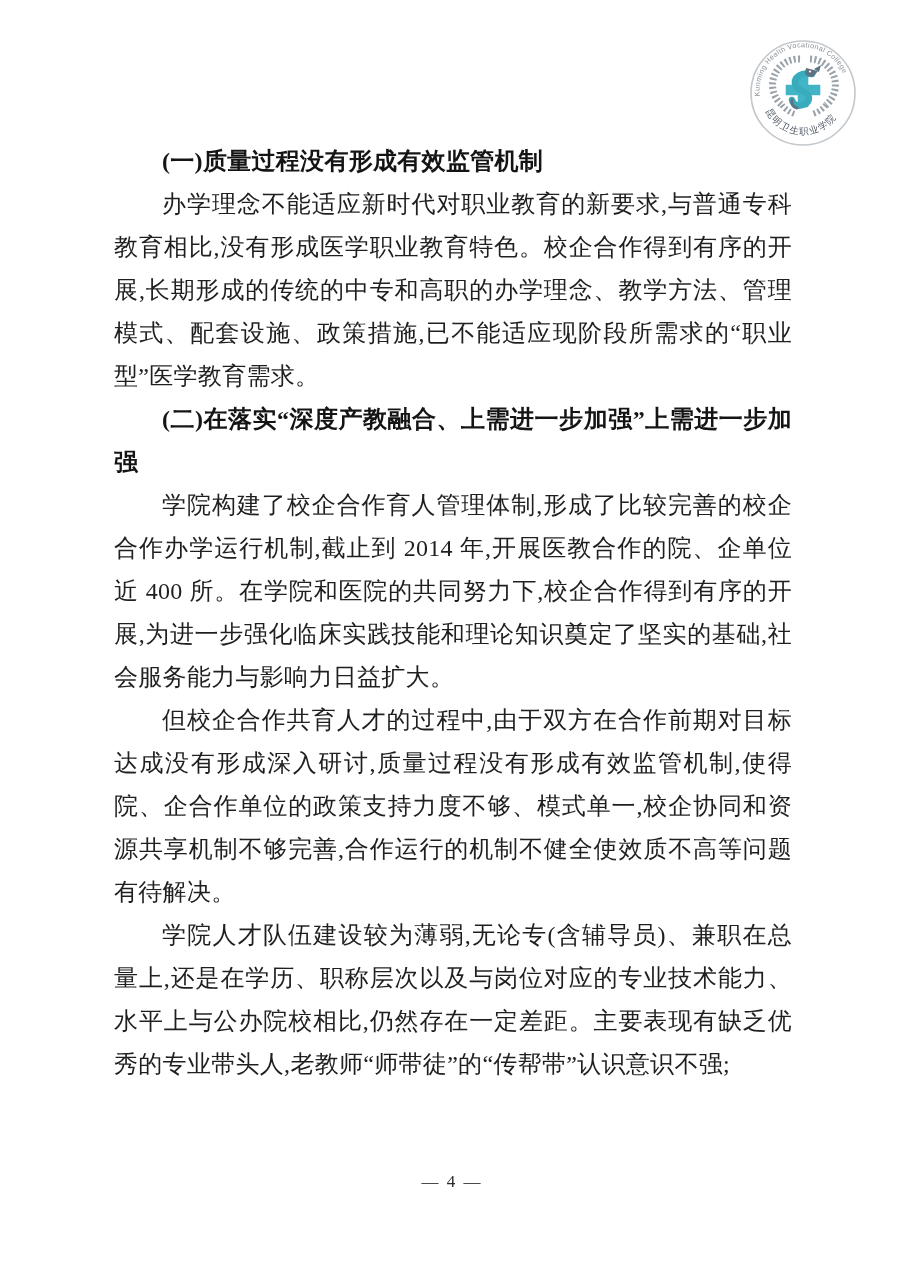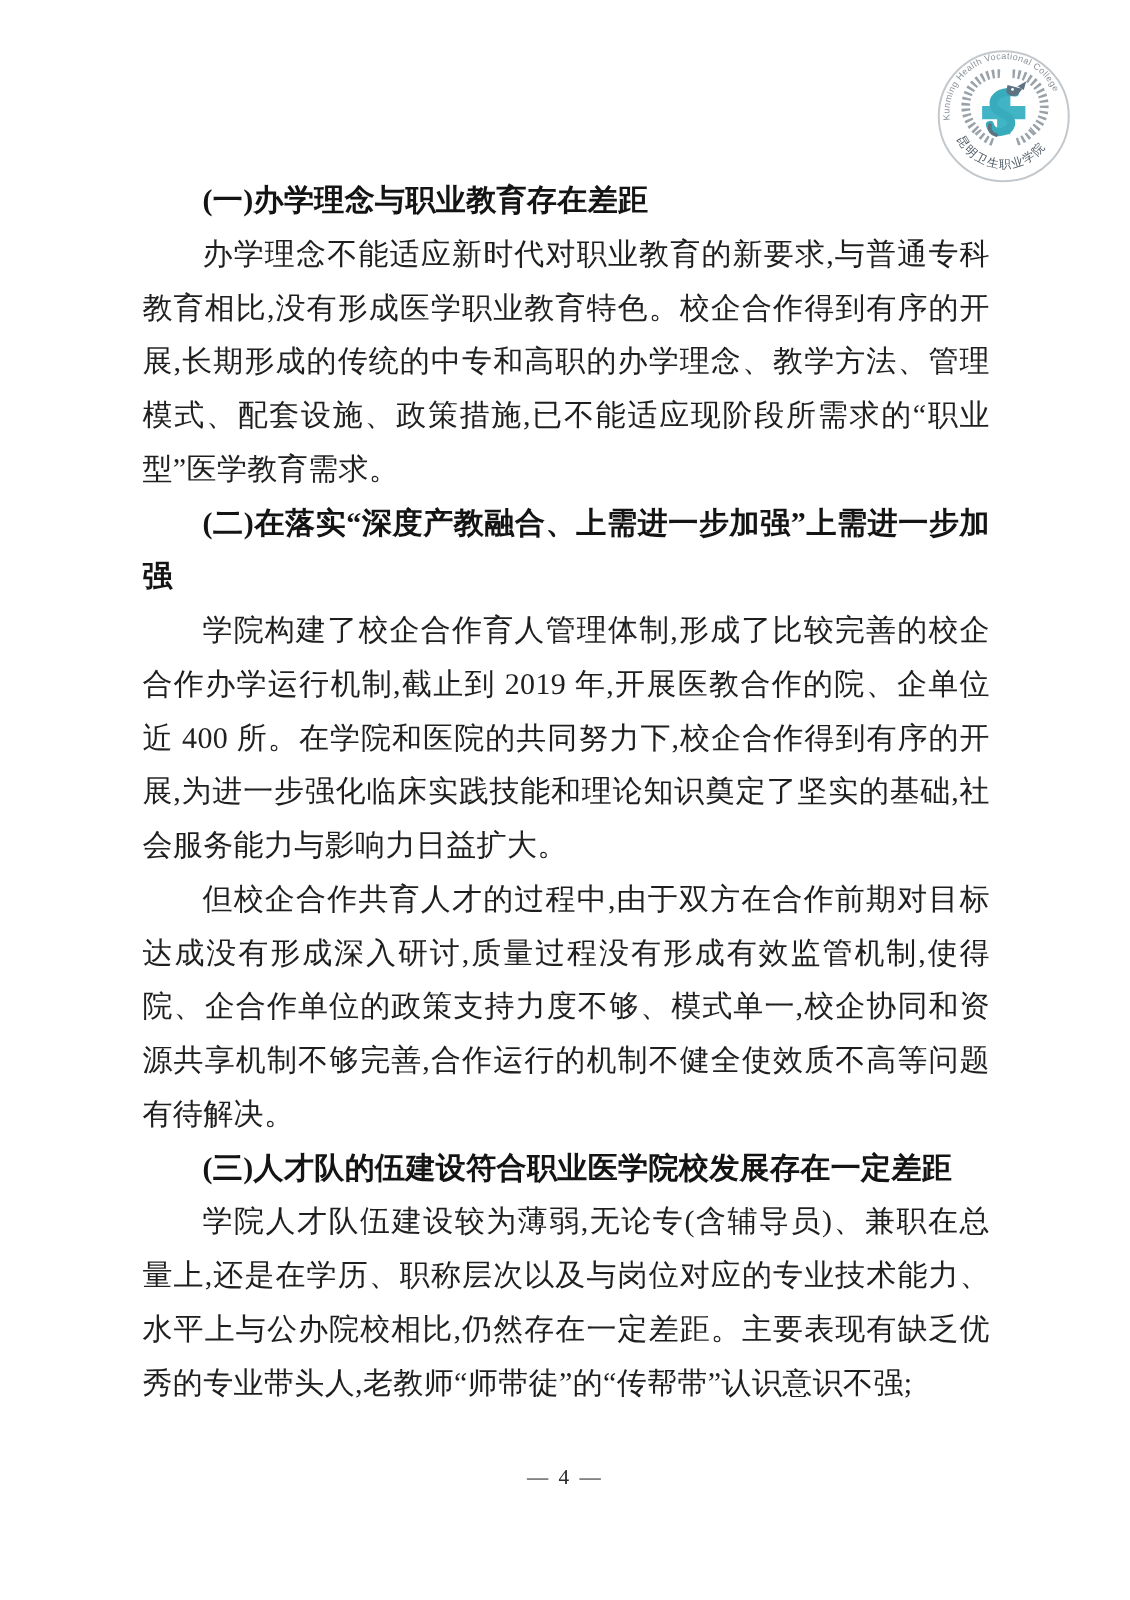--- a/index.html
+++ b/index.html
@@ -89,24 +89,23 @@
       <circle cx="62" cy="33.5" r="1.1" fill="#ffffff"></circle>
       <path d="M 44 62 C 43 66 45 69 49 70" fill="none" stroke="#5d7382" stroke-width="3" stroke-linecap="round"></path>
     </g>
 
     <text font-size="9.5" fill="#4d5863" letter-spacing="1.2" font-family="Liberation Sans, sans-serif">
       <textPath href="#arcBottom" startOffset="2">昆明卫生职业学院</textPath>
     </text>
   </svg>
 
   <div class="doc-body" id="doc-body">
-      <h3>(一)办学理念与职业教育存在差距</h3>
+      <h3>(一)质量过程没有形成有效监管机制</h3>
       <p>办学理念不能适应新时代对职业教育的新要求,与普通专科教育相比,没有形成医学职业教育特色。校企合作得到有序的开展,长期形成的传统的中专和高职的办学理念、教学方法、管理模式、配套设施、政策措施,已不能适应现阶段所需求的“职业型”医学教育需求。</p>
       <h3>(二)在落实“深度产教融合、上需进一步加强”上需进一步加强</h3>
-      <p>学院构建了校企合作育人管理体制,形成了比较完善的校企合作办学运行机制,截止到 2019 年,开展医教合作的院、企单位近 400 所。在学院和医院的共同努力下,校企合作得到有序的开展,为进一步强化临床实践技能和理论知识奠定了坚实的基础,社会服务能力与影响力日益扩大。</p>
+      <p>学院构建了校企合作育人管理体制,形成了比较完善的校企合作办学运行机制,截止到 2014 年,开展医教合作的院、企单位近 400 所。在学院和医院的共同努力下,校企合作得到有序的开展,为进一步强化临床实践技能和理论知识奠定了坚实的基础,社会服务能力与影响力日益扩大。</p>
       <p>但校企合作共育人才的过程中,由于双方在合作前期对目标达成没有形成深入研讨,质量过程没有形成有效监管机制,使得院、企合作单位的政策支持力度不够、模式单一,校企协同和资源共享机制不够完善,合作运行的机制不健全使效质不高等问题有待解决。</p>
-      <h3>(三)人才队的伍建设符合职业医学院校发展存在一定差距</h3>
       <p>学院人才队伍建设较为薄弱,无论专(含辅导员)、兼职在总量上,还是在学历、职称层次以及与岗位对应的专业技术能力、水平上与公办院校相比,仍然存在一定差距。主要表现有缺乏优秀的专业带头人,老教师“师带徒”的“传帮带”认识意识不强;</p>
     </div>
 
   <div class="page-footer">— 4 —</div>
 
 </div>
 
 </body></html>

